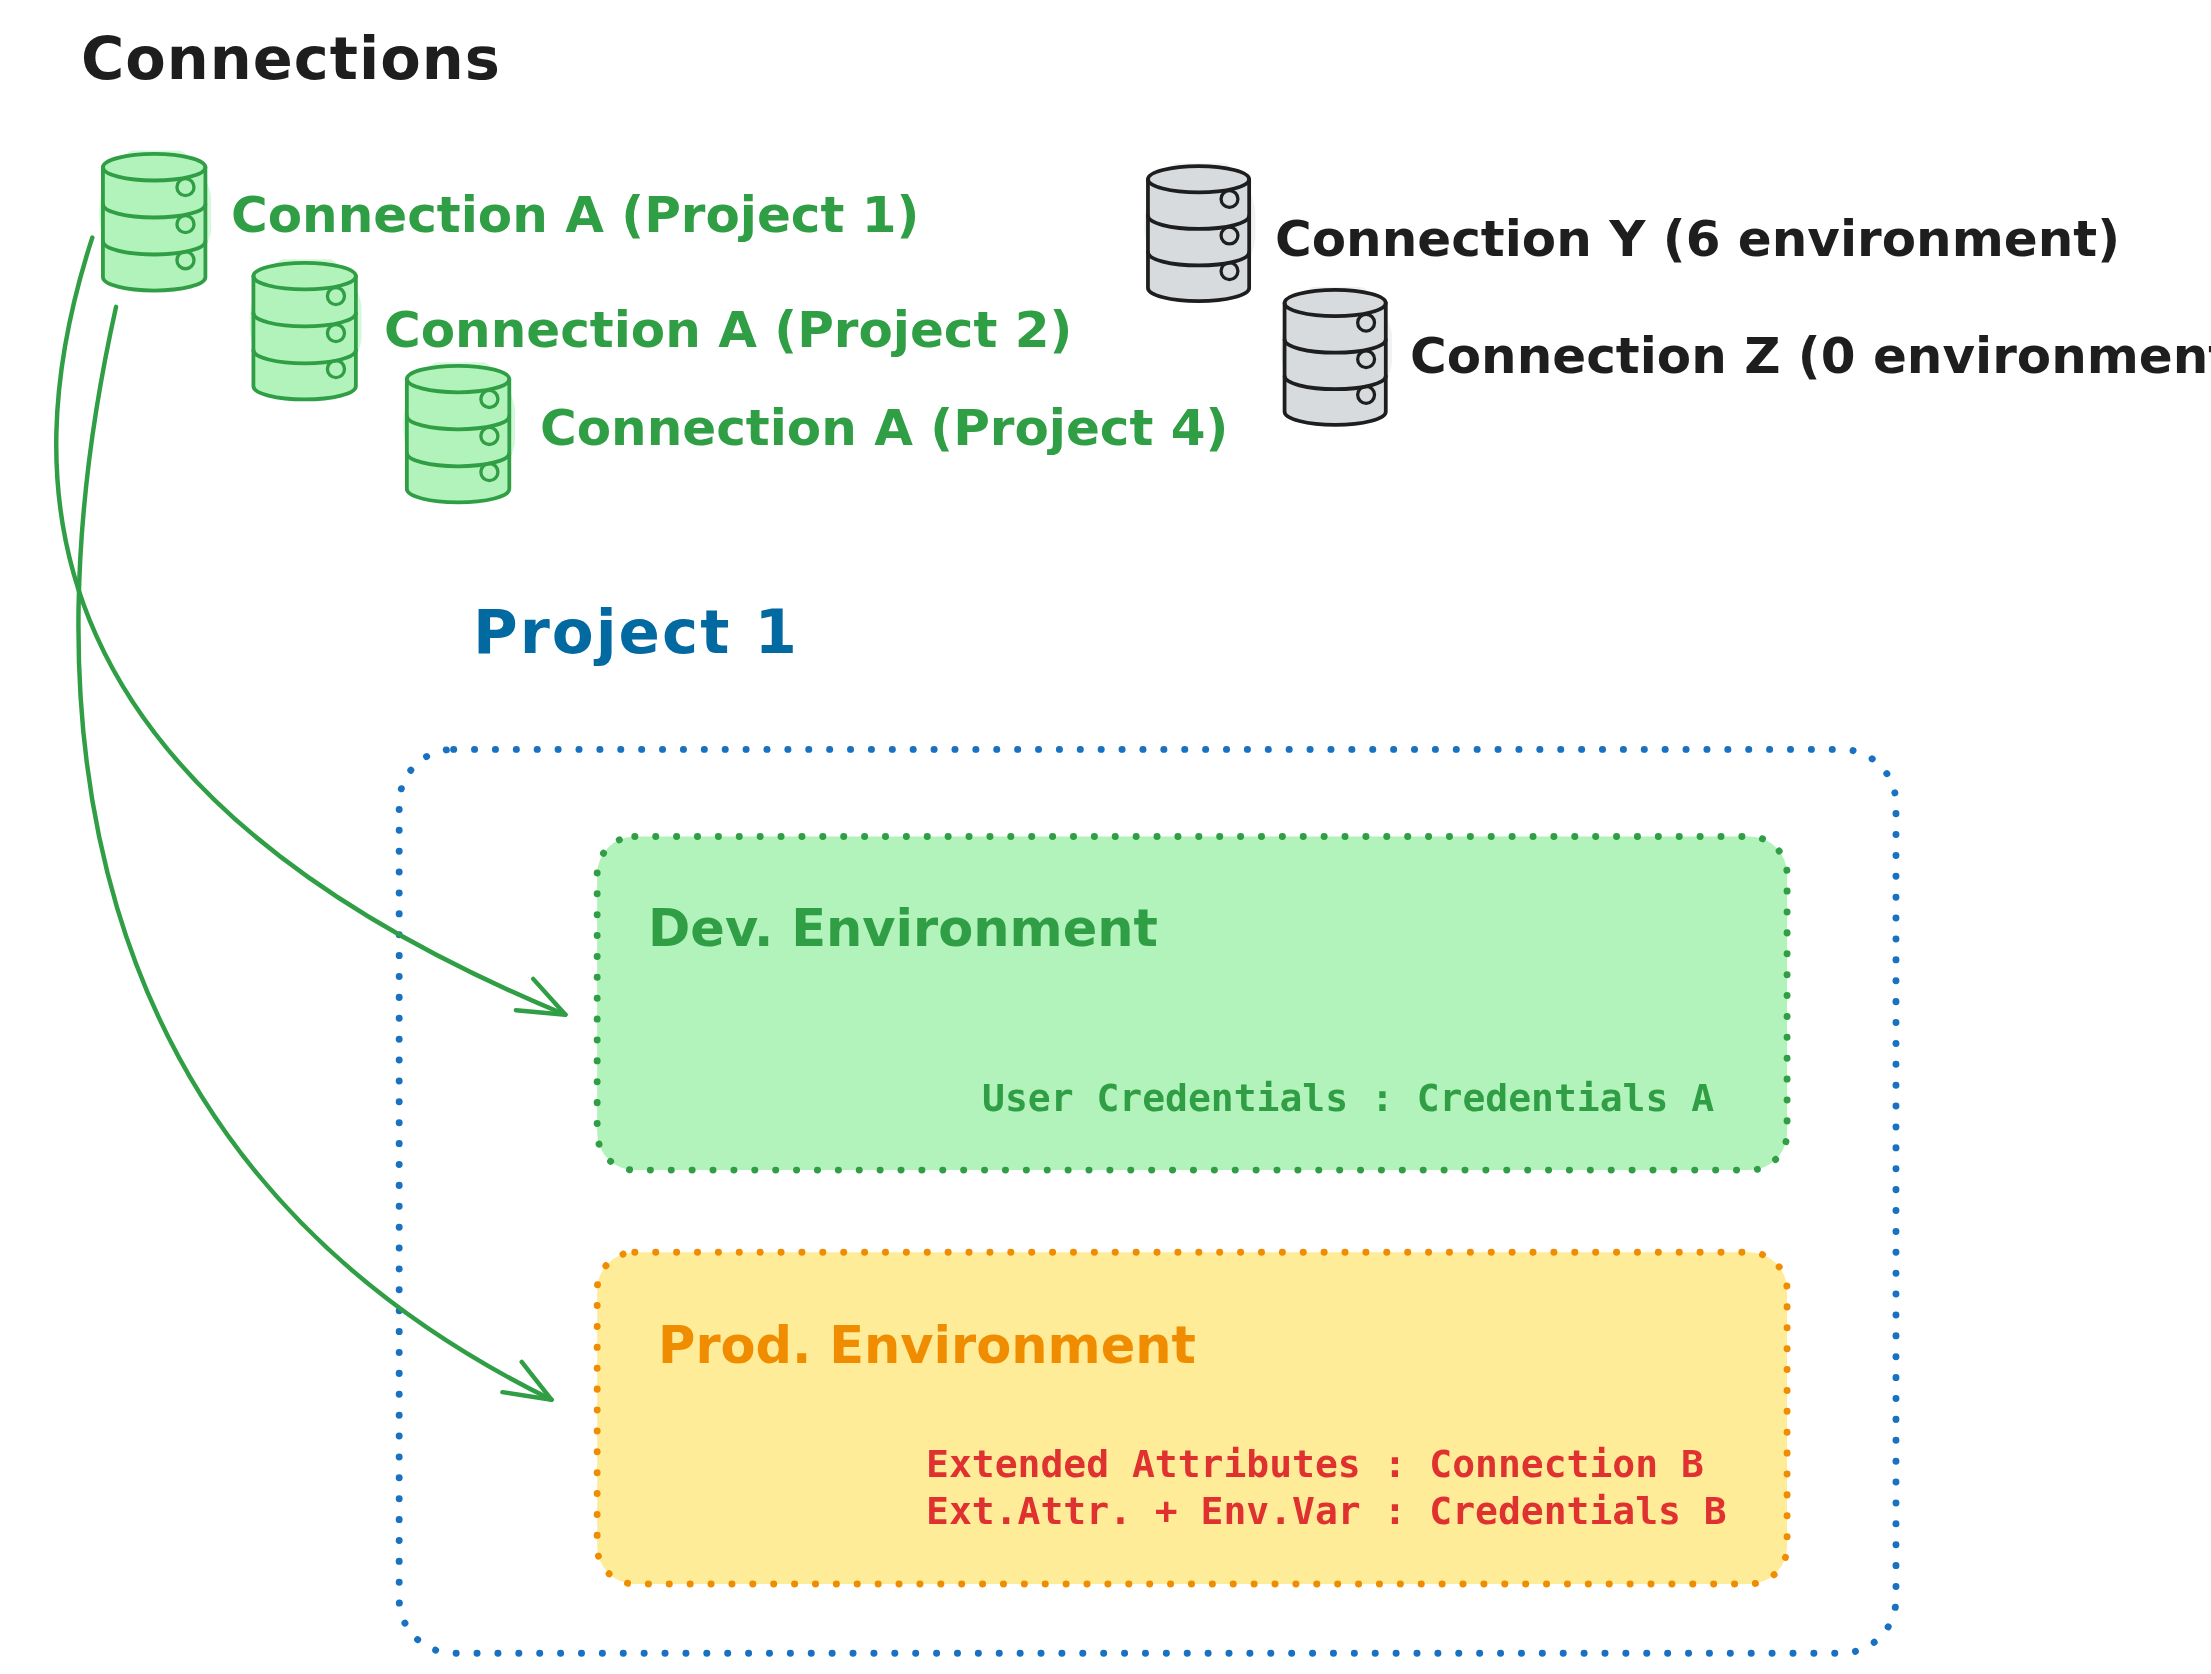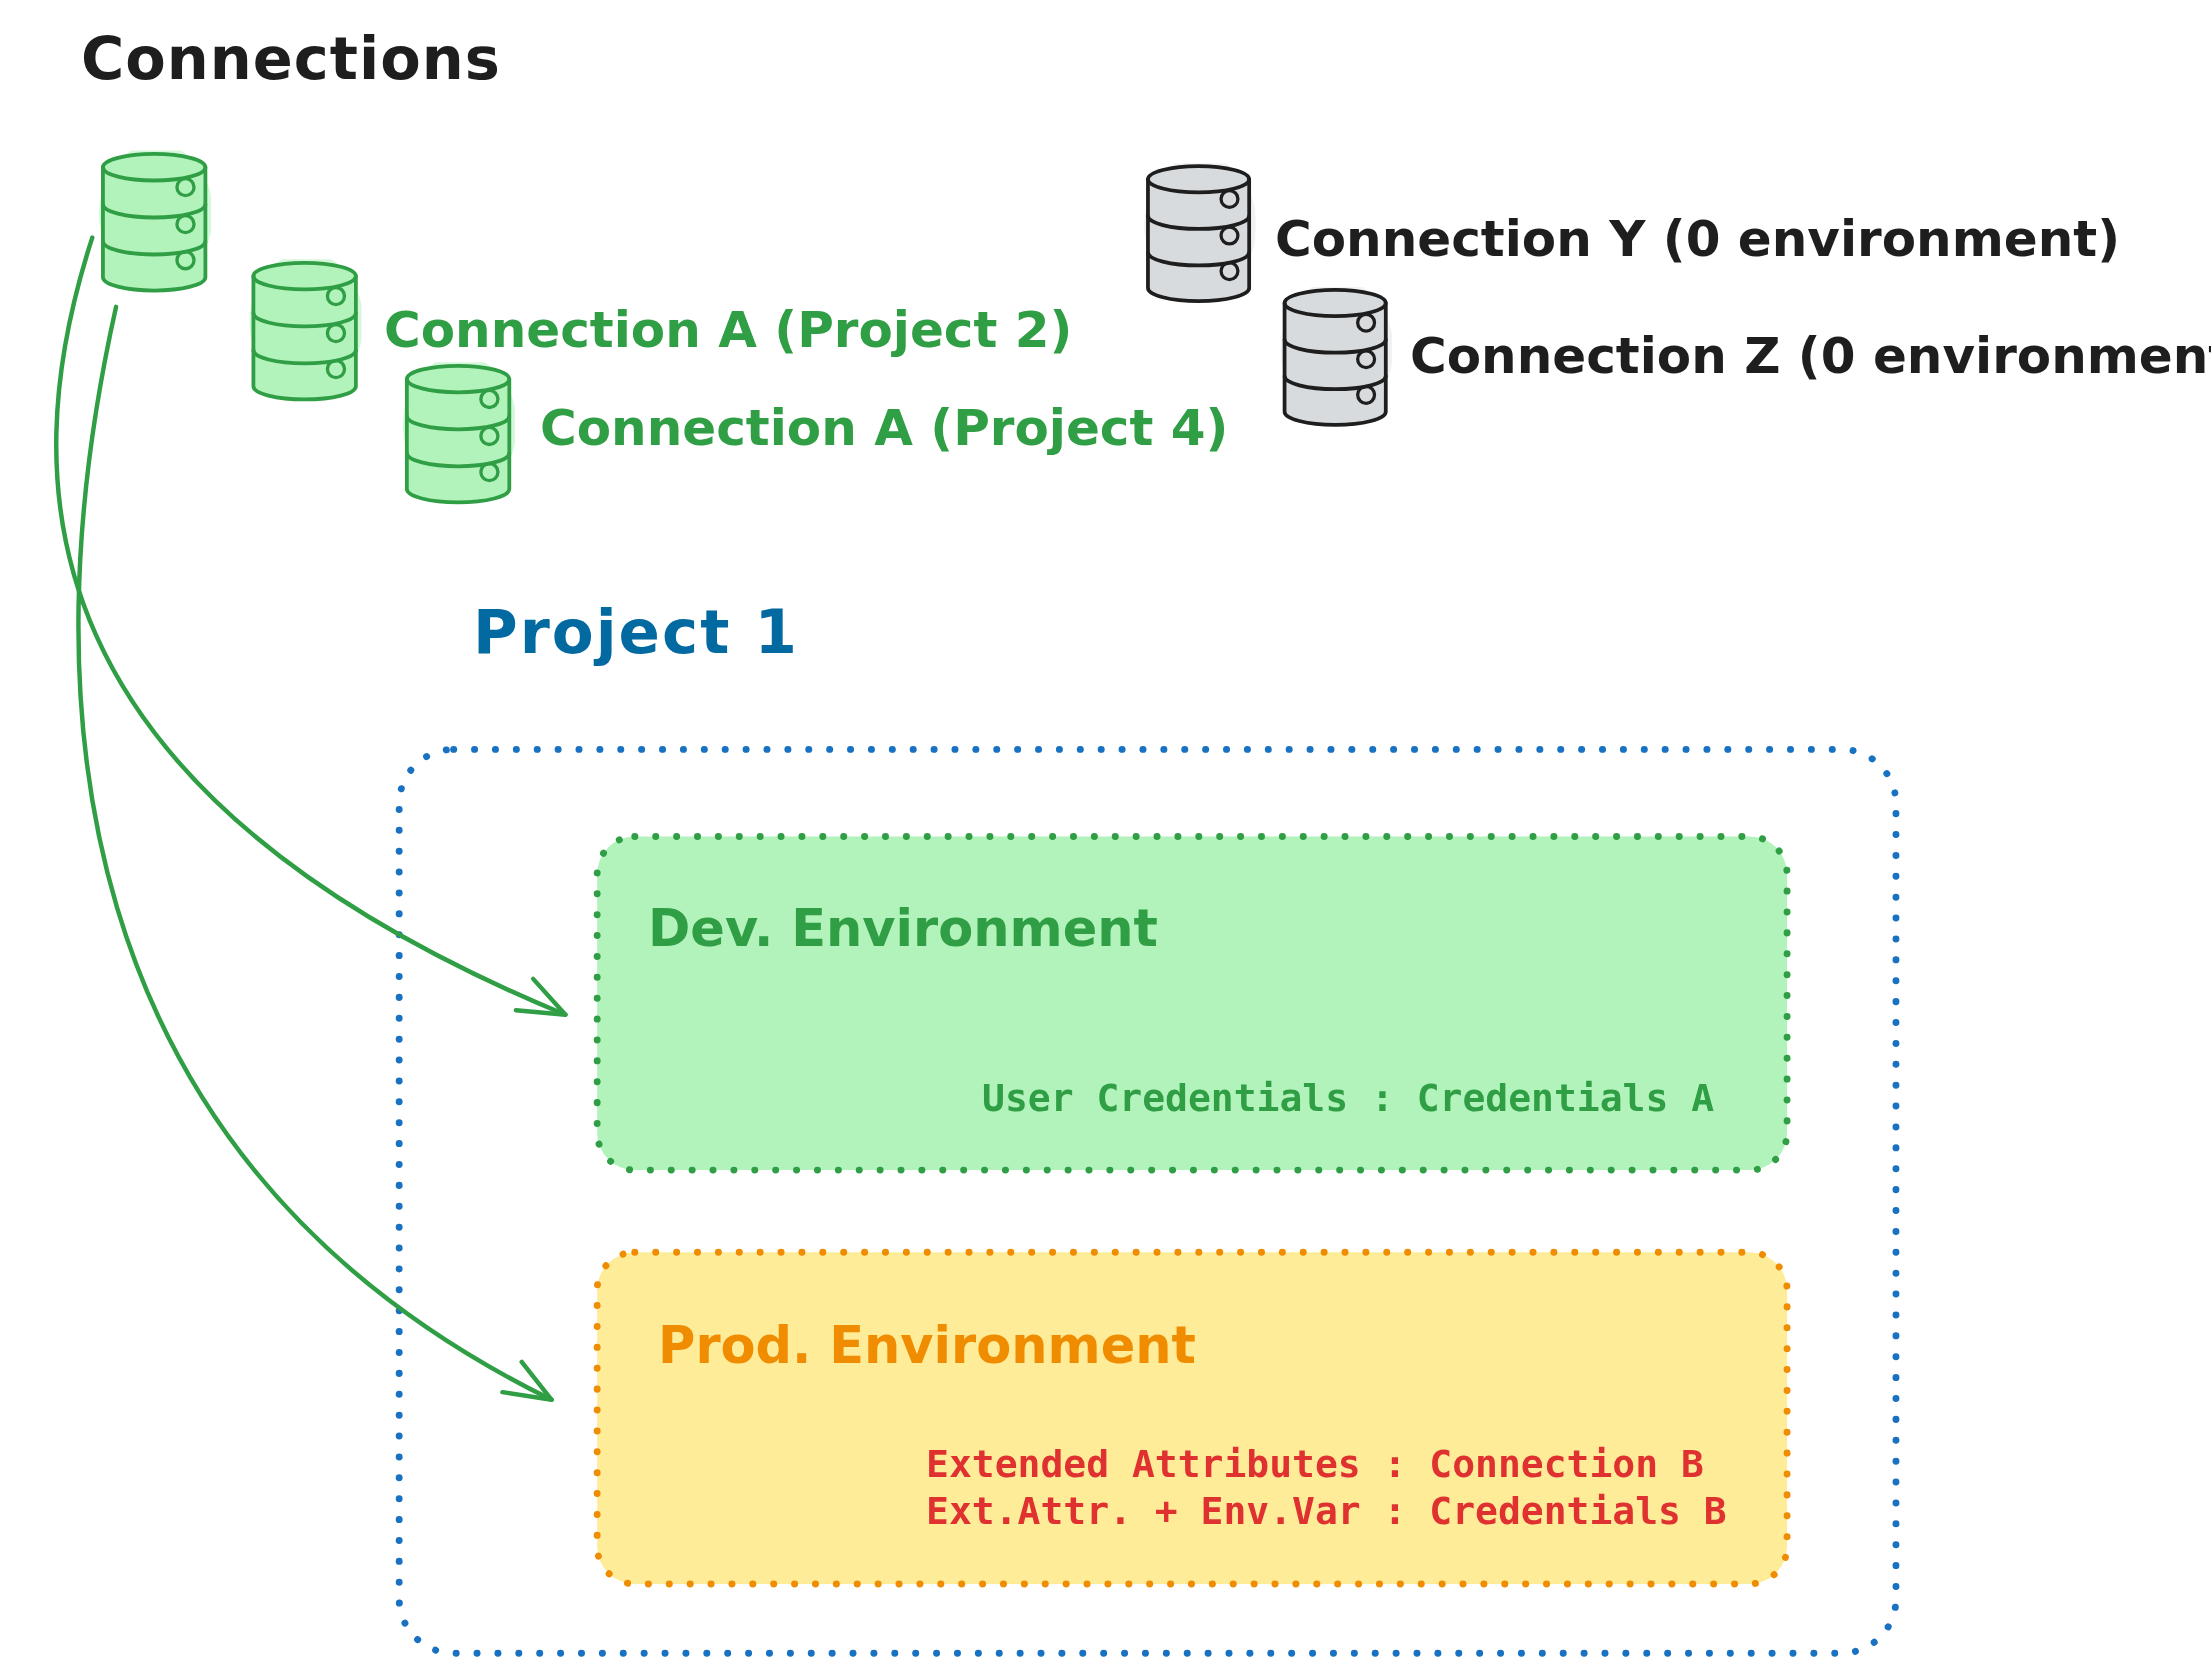--- a/index.html
+++ b/index.html
@@ -63,24 +63,25 @@
 
     <use href="#db" x="98" y="152" width="115" height="145" class="db-green"></use>
     <use href="#db" x="250" y="262" width="115" height="145" class="db-green"></use>
     <use href="#db" x="405" y="366" width="115" height="145" class="db-green"></use>
     <use href="#db" x="1153" y="165" width="115" height="142" class="db-gray"></use>
     <use href="#db" x="1291" y="290" width="115" height="142" class="db-gray"></use>
   </svg>
 
   <div class="txt ink hand-title" style="left:81px;top:25px;">Connections</div>
 
+  <div class="txt green hand-label" style="left:231px;top:186px;">Connection A (Project 1)</div>
   <div class="txt green hand-label" style="left:384px;top:293px;margin-top:8px;">Connection A (Project 2)</div>
   <div class="txt green hand-label" style="left:540px;top:399px;">Connection A (Project 4)</div>
 
-  <div class="txt ink hand-label" style="left:1275px;top:210px;">Connection Y (0 environment)</div>
+  <div class="txt ink hand-label" style="left:1275px;top:210px;">Connection Y (6 environment)</div>
   <div class="txt ink hand-label" style="left:1410px;top:327px;">Connection Z (0 environment)</div>
 
   <div class="txt blue hand-h1" style="left:473px;top:597px;">Project 1</div>
 
   <div class="txt green code" style="left:982px;top:1075px;">User Credentials : Credentials A</div>
   <div class="txt green hand-h2" style="left:648px;top:899px;">Dev. Environment</div>
 
   <div class="txt orange hand-h2" style="left:658px;top:1316px;">Prod. Environment</div>
   <div class="txt red code" style="left:926px;top:1441px;">Extended Attributes : Connection B</div>
   <div class="txt red code" style="left:926px;top:1488px;">Ext.Attr. + Env.Var : Credentials B</div>

